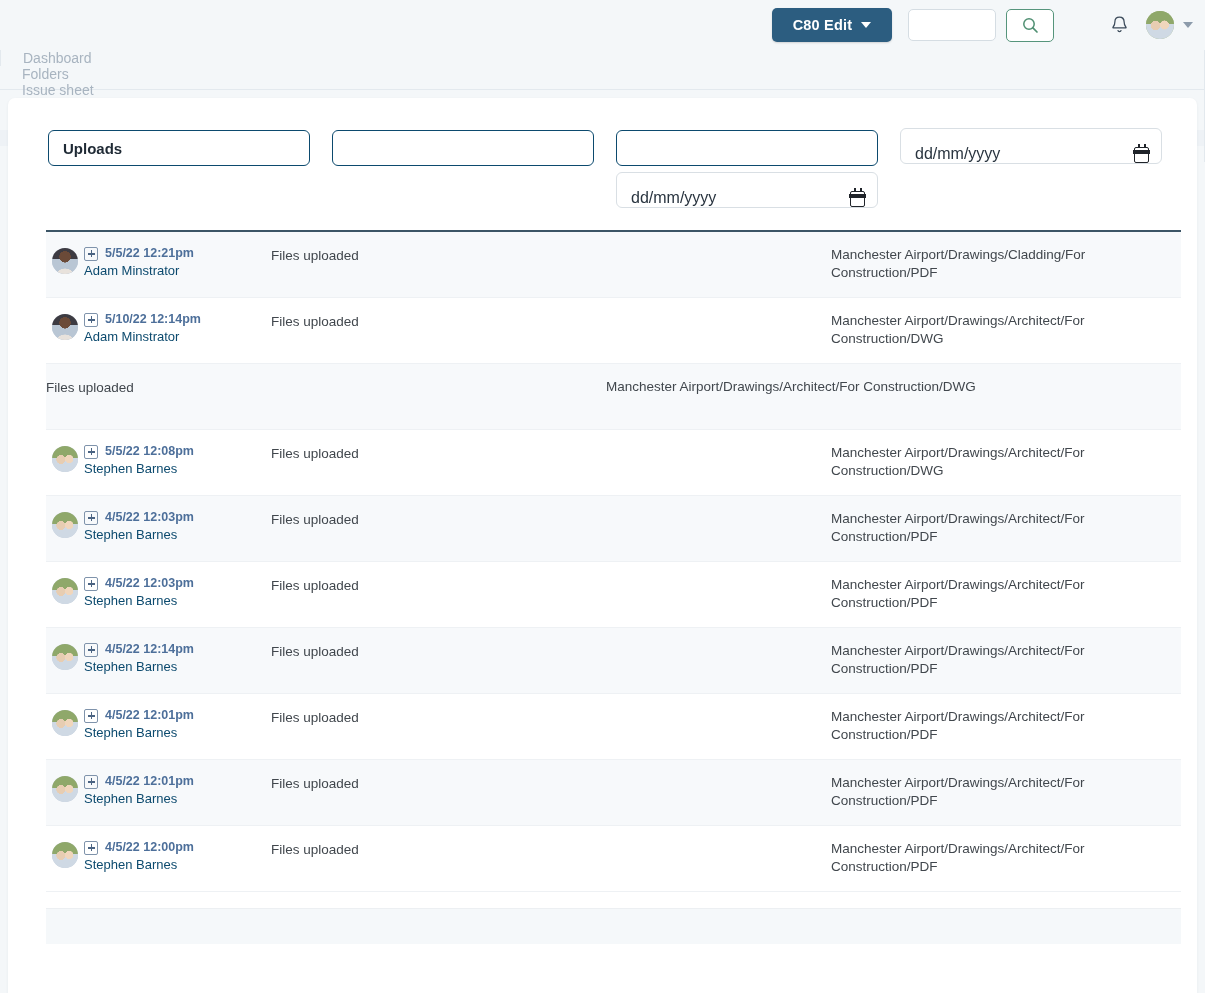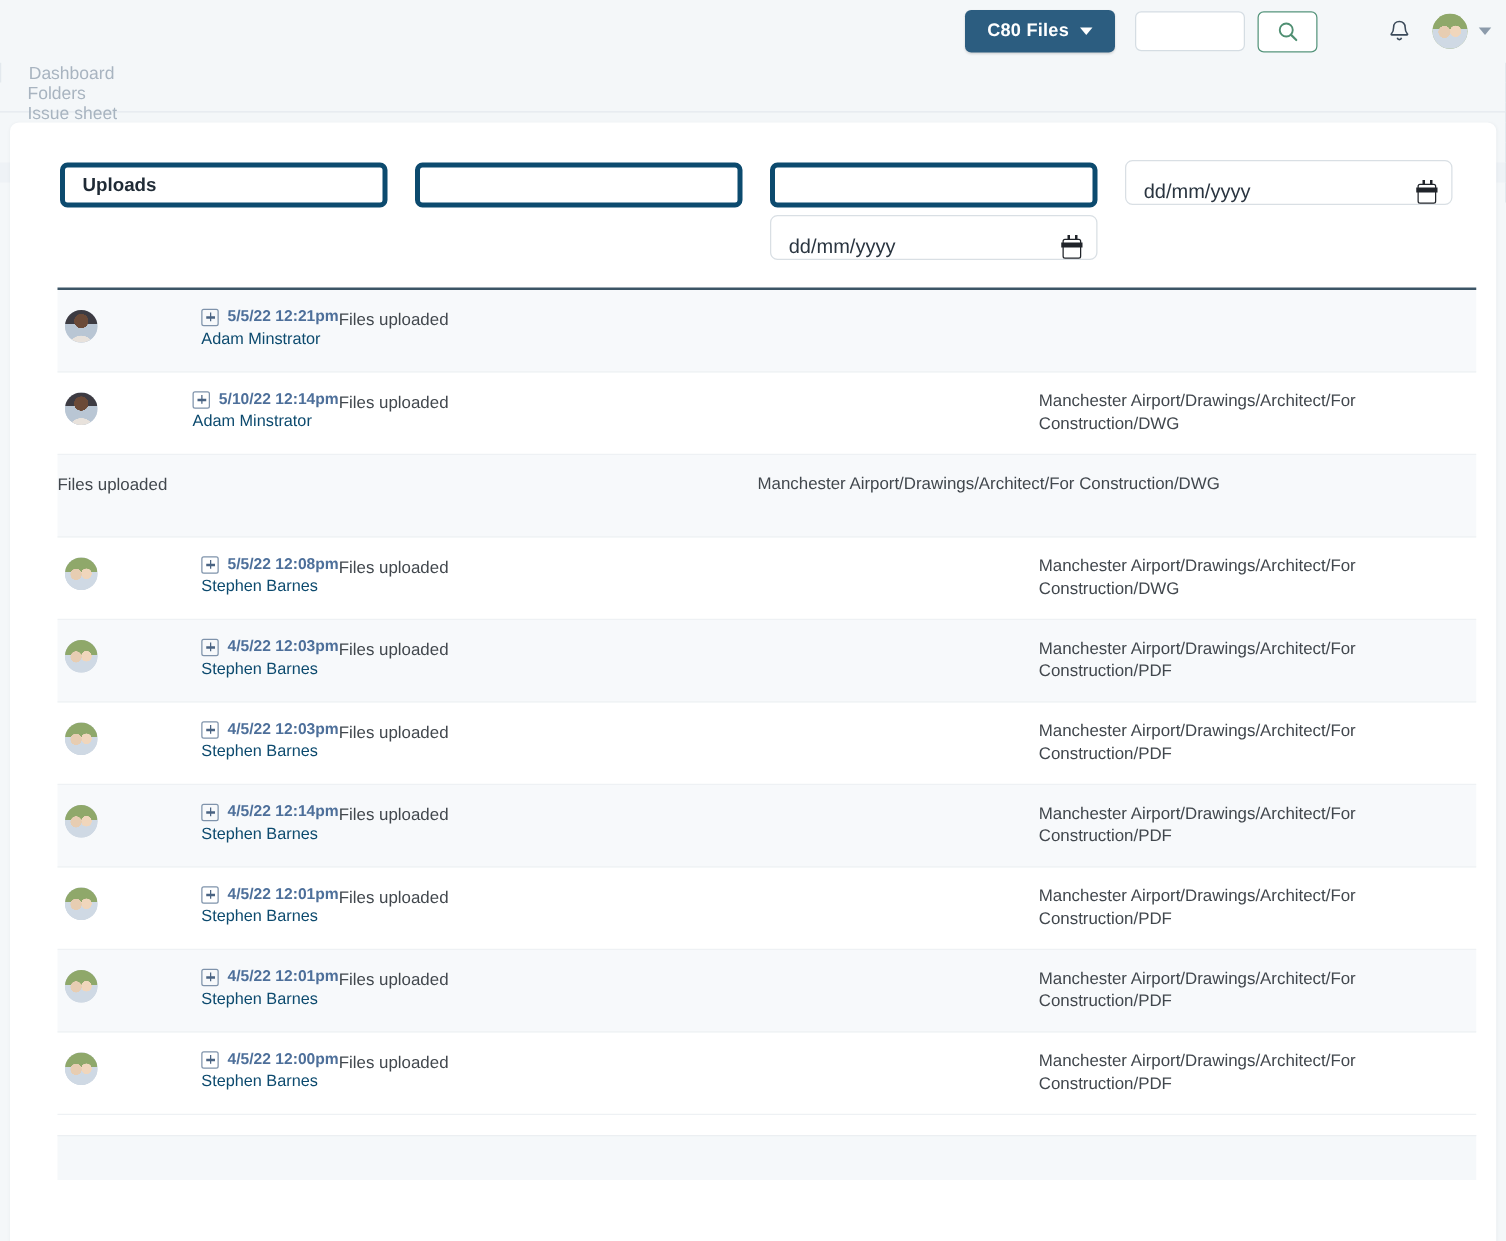--- a/index.html
+++ b/index.html
@@ -150,21 +150,21 @@
 
   
   .filters {
     display: flex;
     align-items: flex-start;
     padding: 32px 30px 0 40px;
     gap: 22px;
   }
   .fld {
     height: 36px;
-    border: 4px solid #0c4a6e;
+    border: 1px solid #0c4a6e;
     border-radius: 6px;
     background: #ffffff;
     font-size: 15px;
     font-family: "Liberation Sans", sans-serif;
     padding: 0 14px;
     color: #1f2a35;
     outline: none;
   }
   .fld::placeholder { color: #1f2a35; }
   .f1 { width: 262px; font-weight: 700; }
@@ -227,21 +227,20 @@
     border-bottom: 1px solid #eef1f4;
   }
   .row.alt { background: #f7f9fb; }
   .c-user {
     width: 225px;
     display: flex;
     align-items: flex-start;
     gap: 6px;
     padding-left: 6px;
     flex: none;
-    justify-content: space-between;
   }
   .u-avatar {
     width: 26px; height: 26px;
     border-radius: 50%;
     overflow: hidden;
     flex: none;
     margin-top: 2px;
     position: relative;
     background: #c3cedb;
   }
@@ -282,21 +281,21 @@
     border-top: 1px solid #eceff2;
     width: 1135px;
     margin-top: 16px;
   }
 </style>
 </head>
 <body>
 
 <div class="topbar">
   <button class="org-btn">
-    <span>C80 Files</span>
+    <span>C80 Edit</span>
     <span class="caret-down"></span>
   </button>
 
   <input class="search-input" type="text" value="" placeholder="" style="">
 
   <div class="search-btn">
     <span>
       <svg width="17" height="17" viewBox="0 0 17 17">
         <circle cx="7" cy="7" r="5.2" fill="none" stroke="#4f8f72" stroke-width="1.5"></circle>
         <line x1="10.9" y1="10.9" x2="15" y2="15" stroke="#4f8f72" stroke-width="1.7" stroke-linecap="round"></line>
@@ -375,20 +374,21 @@
             </div>
             <div class="u-text">
               <div class="u-line1">
                 <span class="plus-box"></span>
                 <span class="u-date">5/5/22 12:21pm</span>
               </div>
               <span class="u-name">Adam Minstrator</span>
             </div>
           </div>
           <div class="c-action">Files uploaded</div>
+          <div class="c-path">Manchester Airport/Drawings/Cladding/For Construction/PDF</div>
         </div>
         <div class="row">
           <div class="c-user">
             <div class="u-avatar">
               <div class="av-a"></div>
             </div>
             <div class="u-text">
               <div class="u-line1">
                 <span class="plus-box"></span>
                 <span class="u-date">5/10/22 12:14pm</span>

